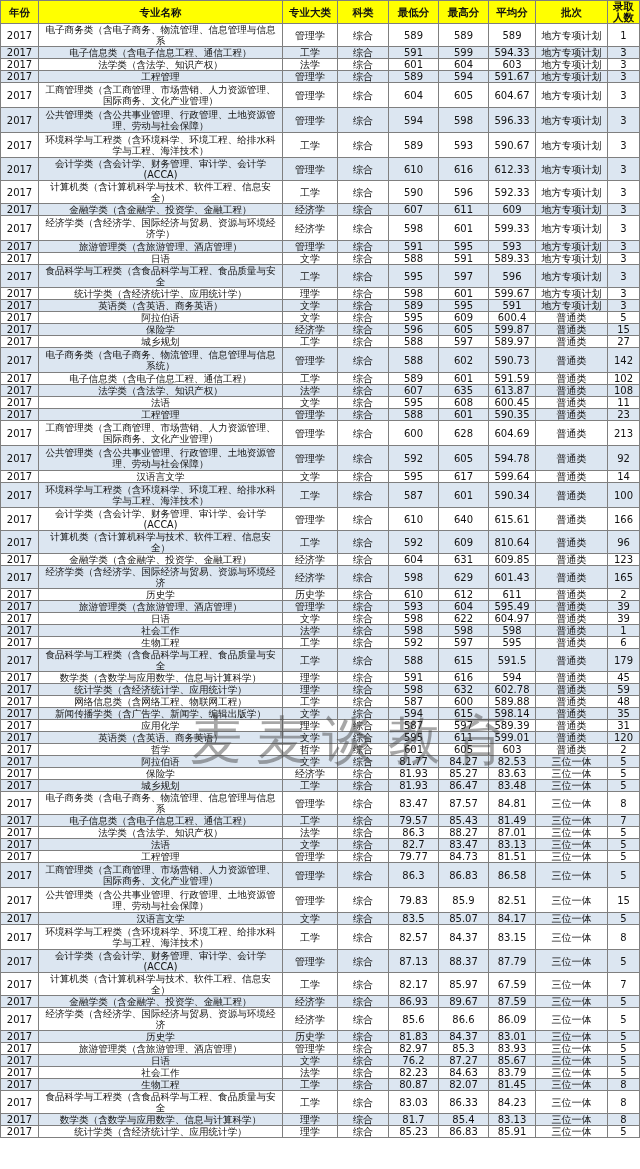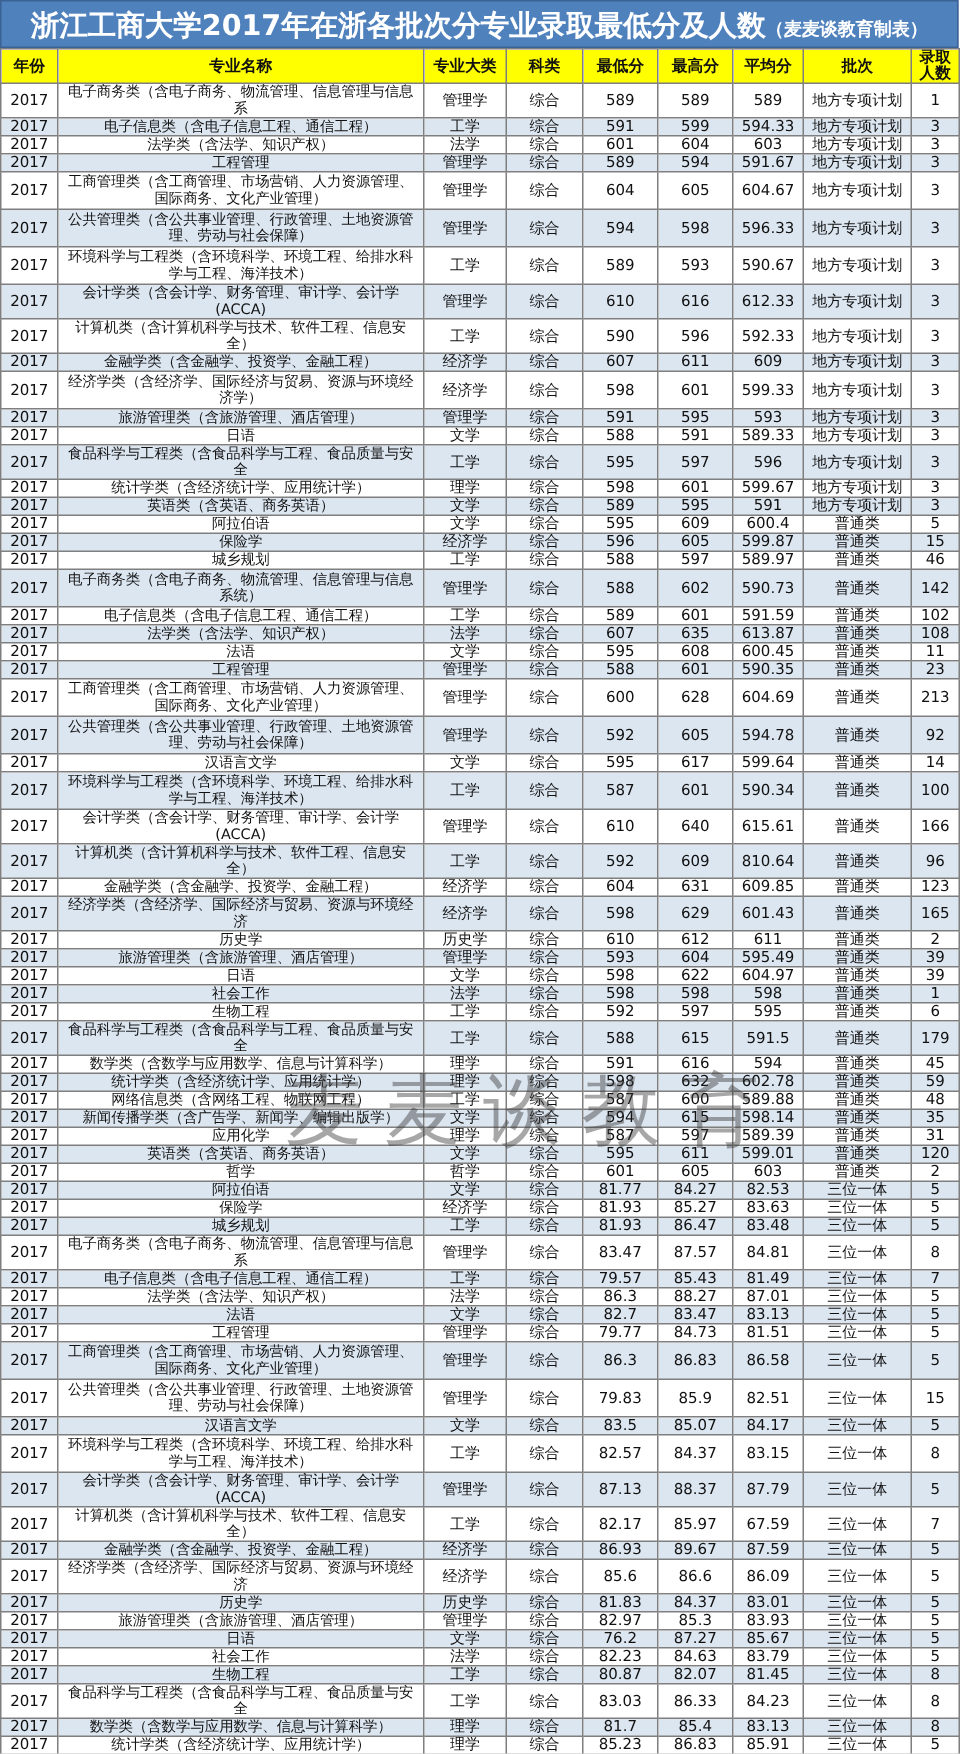--- a/index.html
+++ b/index.html
@@ -20,23 +20,20 @@
   tr.row:nth-child(odd) td { background: #ffffff; }
   td.name { font-size: 9.6px; line-height: 11px; padding: 0 2px; }
   .watermark { position: absolute; left: 190px; top: 706px; font-size: 52px; color: rgba(60,60,60,0.45);
                font-family: "DejaVu Serif", "Liberation Serif", serif; letter-spacing: 14px;
                pointer-events: none; white-space: nowrap; }
 </style>
 </head>
 <body>
 
 <div class="wrap">
-  <div class="title-bar">
-    <span>浙江工商大学2017年在浙各批次分专业录取最低分及人数</span><span class="sub">（麦麦谈教育制表）</span>
-  </div>
   <table>
     <colgroup>
       <col style="width:38px">
         <col style="width:244px">
         <col style="width:55px">
         <col style="width:51px">
       <col style="width:50px">
         <col style="width:50px">
         <col style="width:47px">
         <col style="width:72px">
@@ -256,21 +253,21 @@
         </tr>
         <tr class="row">
           <td>2017</td>
           <td class="name">城乡规划</td>
           <td>工学</td>
           <td>综合</td>
           <td>588</td>
           <td>597</td>
           <td>589.97</td>
           <td>普通类</td>
-          <td>46</td>
+          <td>27</td>
         </tr>
         <tr class="row tall">
           <td>2017</td>
           <td class="name">电子商务类（含电子商务、物流管理、信息管理与信息系统）</td>
           <td>管理学</td>
           <td>综合</td>
           <td>588</td>
           <td>602</td>
           <td>590.73</td>
           <td>普通类</td>

